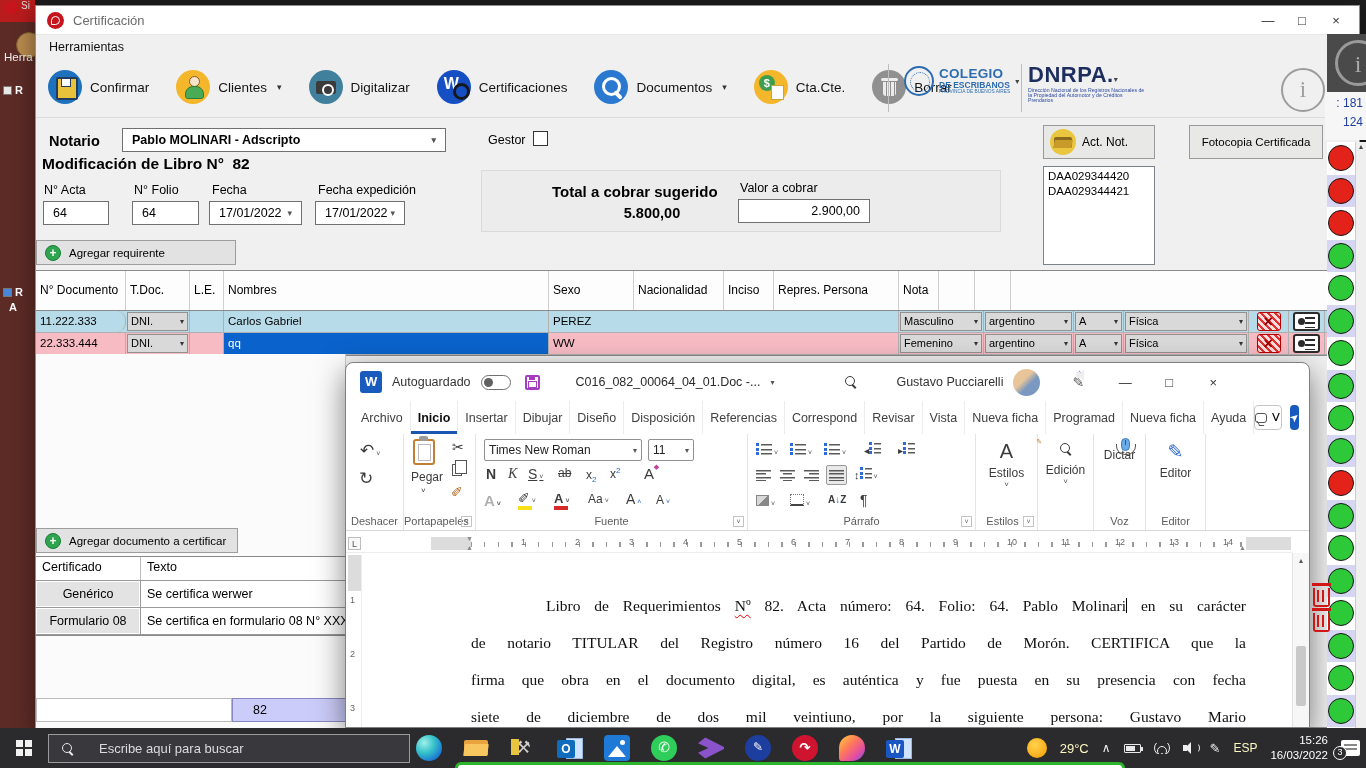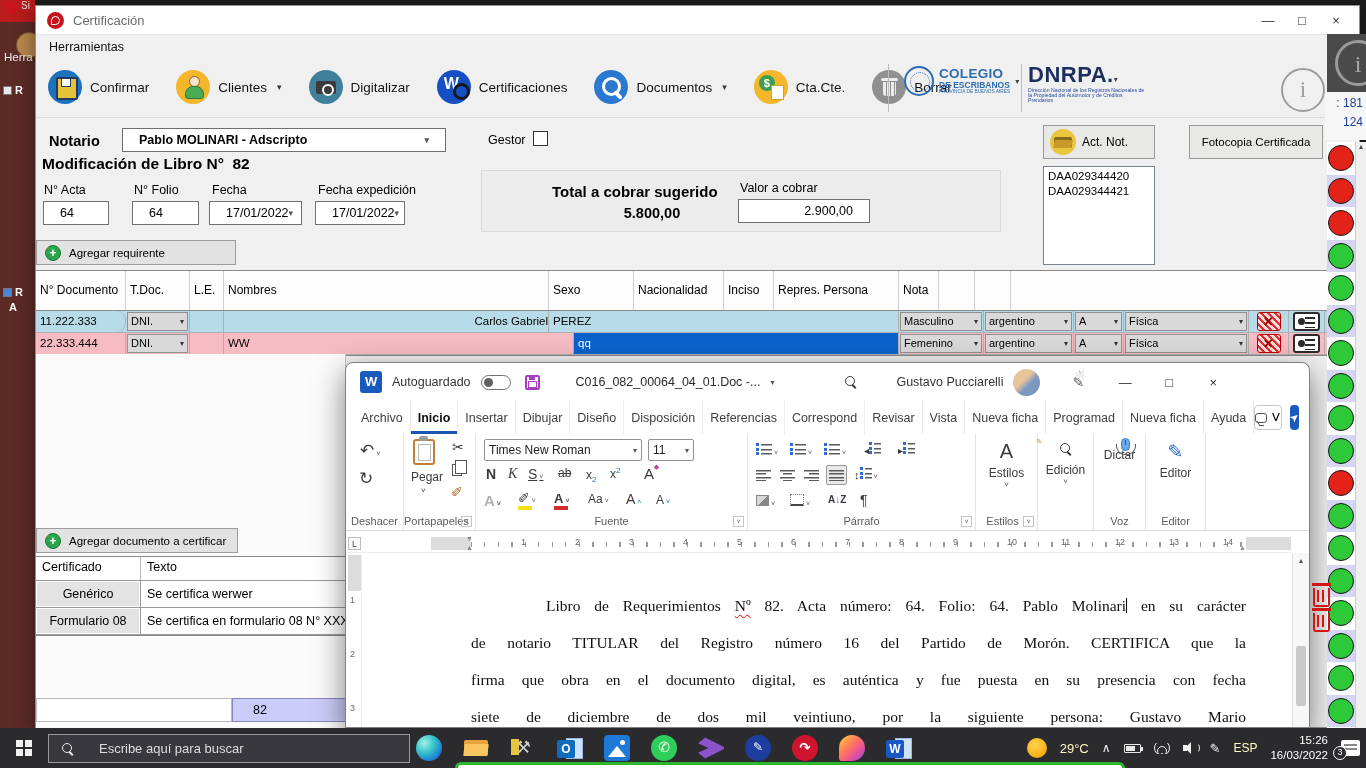--- a/index.html
+++ b/index.html
@@ -78,21 +78,21 @@
 #colegio .l2{font-size:8.5px;font-weight:bold}
 #colegio .l3{font-size:4.8px;margin-top:1px}
 #dnrpa{position:absolute;left:992px;top:6px;width:120px;line-height:1}
 #dnrpa .dn{font-size:22px;font-weight:bold;color:#1d2d5e;letter-spacing:.5px}
 #dnrpa .dsub{font-size:5.2px;color:#2d4ba0;margin-top:2px}
 .logocaret{font-size:8px;color:#444}
 #infoicon{position:absolute;left:1245px;top:10px;width:44px;height:44px;border:2.5px solid #9c9c9c;border-radius:50%;color:#9c9c9c;font-size:23px;font-family:"Liberation Serif",serif;text-align:center;line-height:40px}
 
 .flabel{font-size:12.5px;color:#000}
 .blabel{font-weight:bold}
-.wf-select,.wf-input{background:#fff;border:1px solid #707070;display:flex;align-items:center;font-size:12.5px;padding:0 16px;color:#000}
+.wf-select,.wf-input{background:#fff;border:1px solid #707070;display:flex;align-items:center;font-size:12.5px;padding:0 9px;color:#000}
 .wf-select .sc{margin-left:auto;font-size:9px;color:#555}
 #heading{left:6px;top:149px;font-size:15.5px;font-weight:bold;white-space:pre}
 #totalpanel{left:445px;top:164px;width:520px;height:62px;background:#ececec;border:1px solid #dadada}
 #totalpanel .tl{position:absolute;left:70px;top:12px;font-size:15px;font-weight:bold}
 #totalpanel .tv{position:absolute;left:70px;top:34px;width:200px;text-align:center;font-size:14.5px;font-weight:bold}
 #totalpanel .vl{position:absolute;left:258px;top:10px;font-size:12.5px}
 #totalpanel .vi{position:absolute;left:256px;top:28px;width:132px;height:24px;justify-content:flex-end}
 .winbtn{background:#e8e8e6;border:1px solid #999;display:flex;align-items:center;justify-content:center;font-size:11.5px;color:#000}
 .actnot-icon{width:26px;height:26px;border-radius:50%;background:#e9c63d;position:relative;flex:none}
 .actnot-icon::before{content:"";position:absolute;left:4px;top:8px;width:18px;height:11px;background:#8a6a1f;border-radius:2px}
@@ -411,21 +411,21 @@
         </div>
         <div class="trr rowblue">
           <div class="tdc" style="width: 90px; border-radius: 9px;">11.222.333</div>
           <div class="tdc" style="width: 64px;">
             <div class="ddbox">
               <span>DNI.</span>
               <span class="ddcaret">▾</span>
             </div>
           </div>
           <div class="tdc" style="width: 34px;"></div>
-          <div class="tdc" style="width: 325px; text-align: right;">Carlos Gabriel</div>
+          <div class="tdc" style="width: 325px;">Carlos Gabriel</div>
           <div class="tdc" style="width: 350px;">PEREZ</div>
           <div class="tdc" style="width: 85px;">
             <div class="ddbox">
               <span>Masculino</span>
               <span class="ddcaret">▾</span>
             </div>
           </div>
           <div class="tdc" style="width: 90px;">
             <div class="ddbox">
               <span>argentino</span>
@@ -456,22 +456,22 @@
         </div>
         <div class="trr rowpink">
           <div class="tdc" style="width: 90px;">22.333.444</div>
           <div class="tdc" style="width: 64px;">
             <div class="ddbox">
               <span>DNI.</span>
               <span class="ddcaret">▾</span>
             </div>
           </div>
           <div class="tdc" style="width: 34px;"></div>
+          <div class="tdc selcell" style="width: 325px;">qq</div>
           <div class="tdc" style="width: 350px;">WW</div>
-          <div class="tdc selcell" style="width: 325px;">qq</div>
           <div class="tdc" style="width: 85px;">
             <div class="ddbox">
               <span>Femenino</span>
               <span class="ddcaret">▾</span>
             </div>
           </div>
           <div class="tdc" style="width: 90px;">
             <div class="ddbox">
               <span>argentino</span>
               <span class="ddcaret">▾</span>

